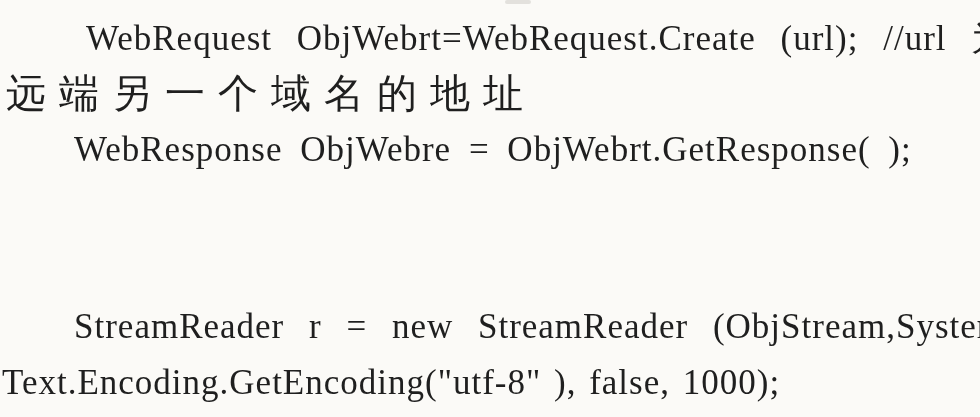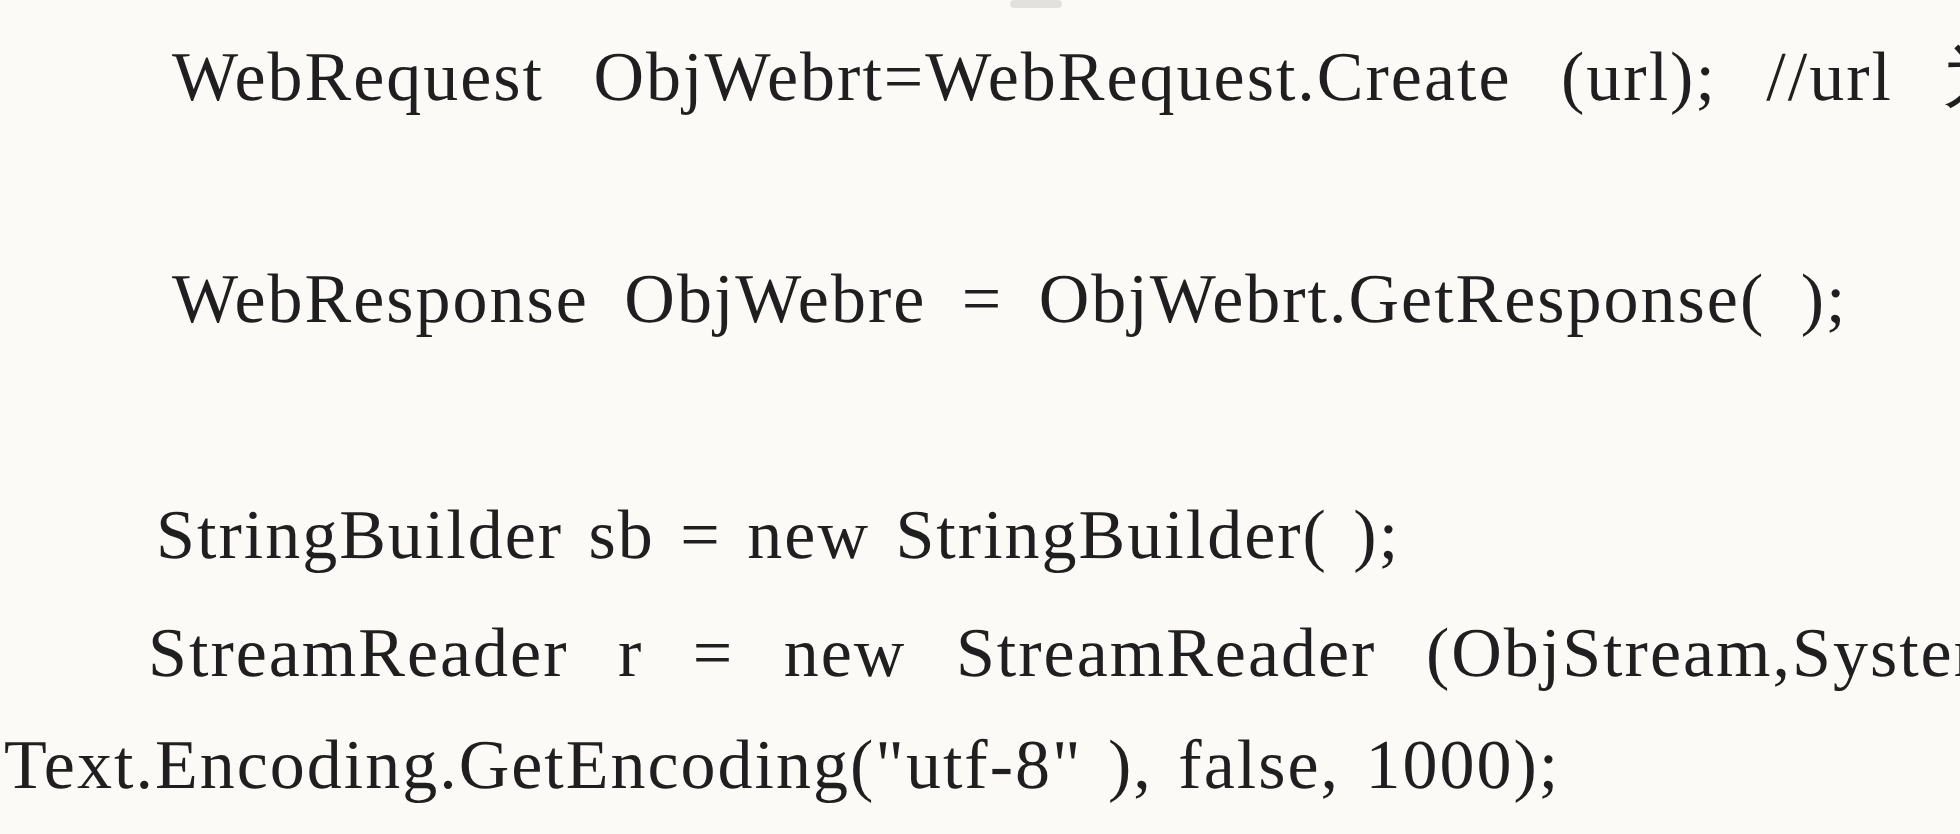--- a/index.html
+++ b/index.html
@@ -24,21 +24,20 @@
   .latin {
     font-size: 35px;
     letter-spacing: 1px;
     word-spacing: 3px;
   }
   .ws-wide {
     word-spacing: 15px;
   }
   .ws-med {
     word-spacing: 8px;
-    margin-left: 12px;
   }
   .cjk {
     font-size: 40px;
     letter-spacing: 13px;
   }
   
   .scan-smudge {
     position: absolute;
     top: 0;
     left: 505px;
@@ -50,22 +49,22 @@
   }
 </style>
 </head>
 <body>
 
 <div class="page">
   <div class="scan-smudge"></div>
 
   <div class="line latin ws-wide" style="top:15px; left:86px;">WebRequest ObjWebrt=WebRequest.Create (url); //url 为</div>
 
+  <div class="line cjk" style="top:66px; left:6px;">远端另一个域名的地址</div>
 
   <div class="line latin ws-med" style="top:130px; left:74px;">WebResponse ObjWebre = ObjWebrt.GetResponse( );</div>
 
 
-  <div class="line latin" style="top:248px; left:78px;">StringBuilder sb = new StringBuilder( );</div>
 
   <div class="line latin ws-wide" style="top:307px; left:74px;">StreamReader r = new StreamReader (ObjStream,System.</div>
 
   <div class="line latin" style="top:363px; left:2px;">Text.Encoding.GetEncoding("utf-8" ), false, 1000);</div>
 </div>
 
 </body></html>

